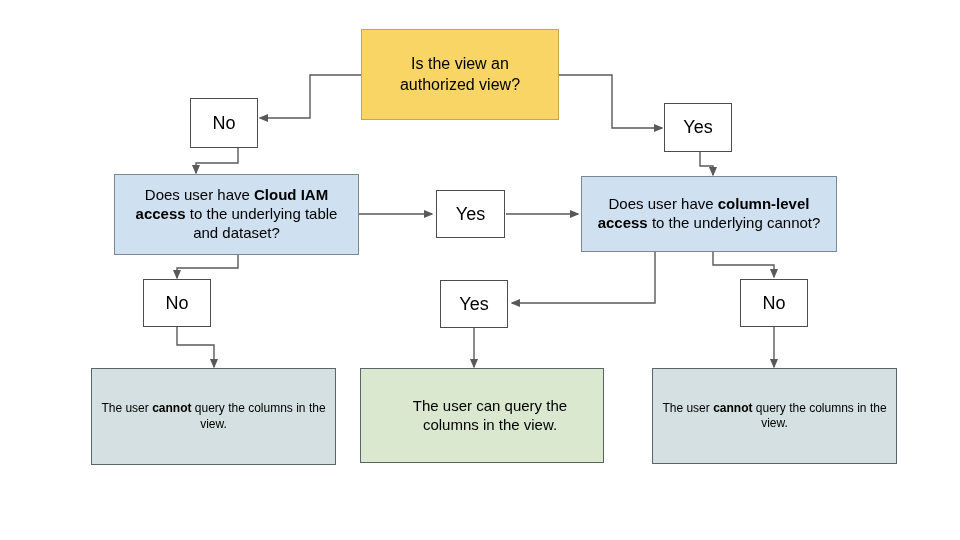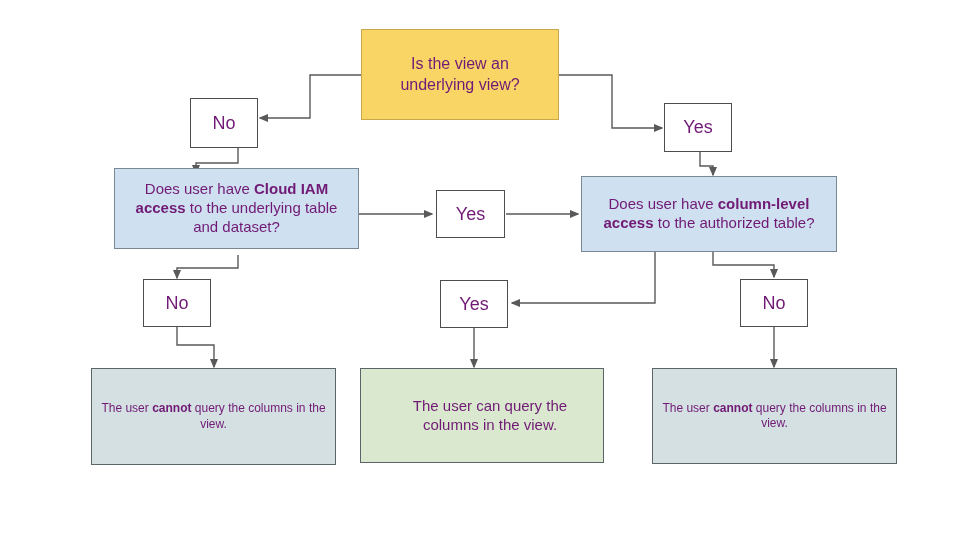--- a/index.html
+++ b/index.html
@@ -27,21 +27,21 @@
     height: 540px;
     pointer-events: none;
   }
   .node {
     position: absolute;
     box-sizing: border-box;
     display: flex;
     align-items: center;
     justify-content: center;
     text-align: center;
-    color: #701a75;
+    color: #000000;
     line-height: 1.26;
     padding: 2px 6px;
   }
   .node .txt { display: block; }
   .node b { font-weight: bold; }
 
   
   .n-question {
     background: #f9d566;
     border: 1px solid #c8a84b;
@@ -108,42 +108,42 @@
 
       <path d="M474,328 L474,367" marker-end="url(#arrow)"></path>
 
       <path d="M774,327 L774,367" marker-end="url(#arrow)"></path>
     </g>
   </svg>
 
   <div class="node n-question" style="left:361px; top:29px; width:198px; height:91px;">
     <span class="txt">
       <span>Is the view an</span><br>
-      <span>underlying view?</span>
+      <span>authorized view?</span>
     </span>
   </div>
 
   <div class="node n-label" style="left:190px; top:98px; width:68px; height:50px;">
     <span>No</span>
   </div>
 
   <div class="node n-label" style="left:664px; top:103px; width:68px; height:49px;">
     <span>Yes</span>
   </div>
 
-  <div class="node n-decision" style="left:114px; top:168px; width:245px; height:81px;">
+  <div class="node n-decision" style="left:114px; top:174px; width:245px; height:81px;">
     <span class="txt"><span>Does user have </span><b>Cloud IAM</b><span> </span><b>access</b><span> to the underlying table and dataset?</span></span>
   </div>
 
   <div class="node n-label" style="left:436px; top:190px; width:69px; height:48px;">
     <span>Yes</span>
   </div>
 
   <div class="node n-decision" style="left:581px; top:176px; width:256px; height:76px;">
-    <span class="txt"><span>Does user have </span><b>column-level access</b><span> to the authorized table?</span></span>
+    <span class="txt"><span>Does user have </span><b>column-level access</b><span> to the underlying cannot?</span></span>
   </div>
 
   <div class="node n-label" style="left:143px; top:279px; width:68px; height:48px;">
     <span>No</span>
   </div>
 
   <div class="node n-label" style="left:440px; top:280px; width:68px; height:48px;">
     <span>Yes</span>
   </div>
 

